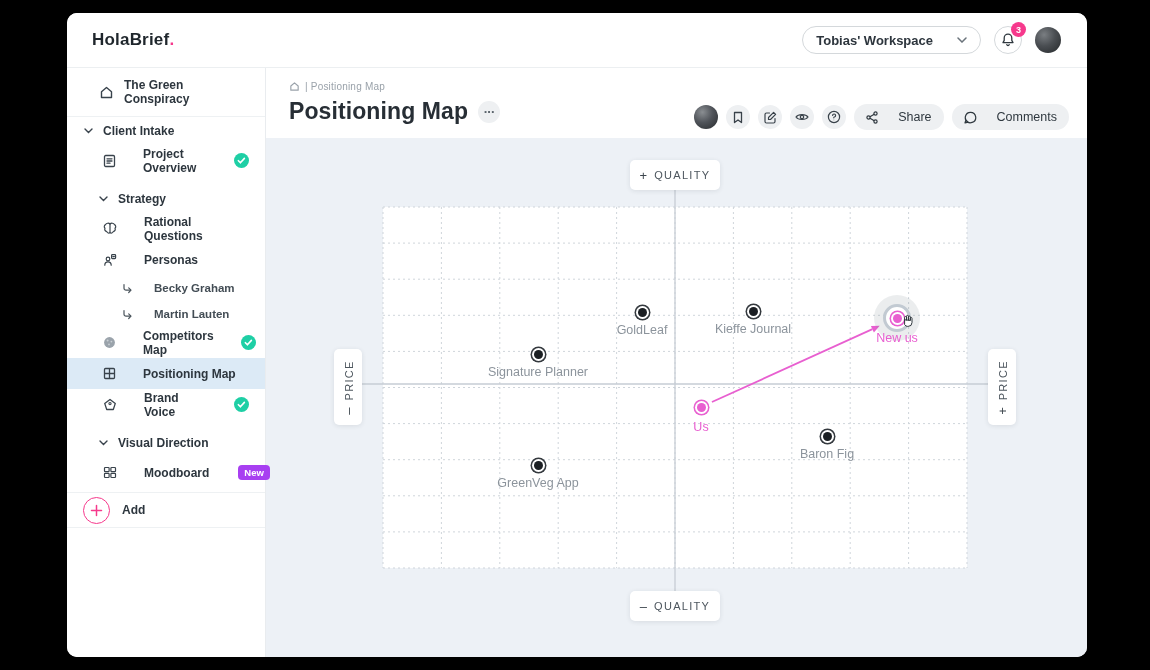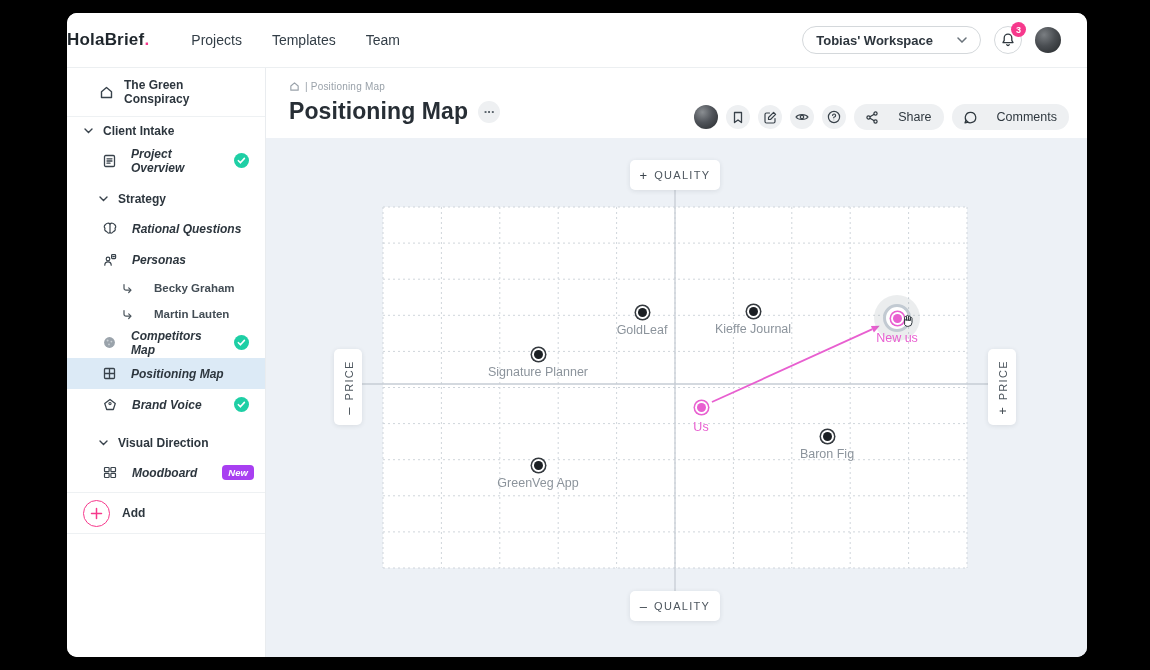--- a/index.html
+++ b/index.html
@@ -1,43 +1,43 @@
 <!DOCTYPE html>
 <html style="--brand-pink: #f6398c; --map-pink: #e85fd0; --badge-purple: #a83ff1; --active-bg: #dceaf6; --canvas-bg: #edf1f6; --point-dark: #1b1f23;"><head>
 <meta charset="utf-8">
 <style>
   * { margin:0; padding:0; box-sizing:border-box; }
   html,body { width:1150px; height:670px; background:#000; font-family:"Liberation Sans", sans-serif; overflow:hidden; }
   .window { position:absolute; left:67px; top:13px; width:1020px; height:644px; background:#fff; border-radius:10px; overflow:hidden; box-shadow:0 8px 30px rgba(0,0,0,.5); }
 
   
-  .hdr { position:absolute; top:0; left:0; right:0; height:55px; background:#fff; border-bottom:1px solid #eceff1; display:flex; align-items:center; padding:0 26px 0 0; z-index:5; }
+  .hdr { position:absolute; top:0; left:0; right:0; height:55px; background:#fff; border-bottom:1px solid #eceff1; display:flex; align-items:center; padding:0 26px 0 25px; z-index:5; }
   .logo { font-size:17px; font-weight:700; color:#1f262c; letter-spacing:.2px; }
   .logo .dot { color:var(--brand-pink,#f6398c); }
   .hdr-nav { display:flex; gap:30px; margin-left:42px; font-size:14px; color:#333e47; }
   .hdr-nav span { cursor:pointer; }
   .hdr-right { margin-left:auto; display:flex; align-items:center; gap:13px; }
   .ws-pill { display:flex; align-items:center; gap:24px; border:1px solid #d4d8db; border-radius:16px; height:28px; padding:0 13px; font-size:13px; font-weight:600; color:#2d353d; }
   .bell-wrap { position:relative; width:28px; height:28px; border:1px solid #d4d8db; border-radius:50%; display:flex; align-items:center; justify-content:center; }
   .bell-badge { position:absolute; top:-5px; right:-5px; min-width:15px; height:15px; border-radius:8px; background:var(--brand-pink,#f6398c); color:#fff; font-size:9px; font-weight:700; display:flex; align-items:center; justify-content:center; }
   .avatar { width:26px; height:26px; border-radius:50%; background:radial-gradient(circle at 35% 30%, #7a7e82 0%, #4a4e52 45%, #242729 100%); }
 
   
   .sidebar { position:absolute; top:55px; left:0; bottom:0; width:199px; background:#fff; border-right:1px solid #e9ecef; z-index:4; font-size:12px; color:#2d363e; }
   .s-row { display:flex; align-items:center; }
   .s-project { height:49px; padding:0 32px; border-bottom:1px solid #eef1f3; font-weight:700; gap:10px; }
   .s-section { height:28px; padding:0 17px; gap:10px; font-weight:700; cursor:pointer; }
   .s-section.gap { margin-top:9px;padding-left:32px; }
-  .s-item { height:31px; padding:0 16px 0 36px; gap:15px; font-weight:700; cursor:pointer; position:relative;font-style:italic; }
+  .s-item { height:31px; padding:0 16px 0 36px; gap:27px; font-weight:700; cursor:pointer; position:relative; }
   .s-item.active { background:var(--active-bg,#dceaf6); }
   .s-sub { height:26px; padding:0 16px 0 55px; gap:21px; font-weight:600; font-size:11.5px; color:#434d55; cursor:pointer; }
   .s-check { margin-left:auto; width:15px; height:15px; flex:none; }
   .ic { display:inline-flex; align-items:center; justify-content:center; flex:none; color:#39434c; }
-  .badge-new { margin-left:10px; background:var(--badge-purple,#a83ff1); color:#fff; font-size:9.5px; font-weight:700; border-radius:4px; padding:2px 6px; }
-  .s-add { height:42px; margin-top:4px; border-top:1px solid #eef1f3; border-bottom:1px solid #eef1f3; padding:0 16px; gap:12px; font-weight:700; display:flex; align-items:center; cursor:pointer; }
+  .badge-new { margin-left:2px; background:var(--badge-purple,#a83ff1); color:#fff; font-size:9.5px; font-weight:700; border-radius:4px; padding:2px 6px; }
+  .s-add { height:36px; margin-top:4px; border-top:1px solid #eef1f3; border-bottom:1px solid #eef1f3; padding:0 16px; gap:12px; font-weight:700; display:flex; align-items:center; cursor:pointer; }
   .add-circle { width:27px; height:27px; border:1.4px solid var(--brand-pink,#f6398c); border-radius:50%; color:var(--brand-pink,#f6398c); display:flex; align-items:center; justify-content:center; }
 
   
   .main { position:absolute; top:55px; left:199px; right:0; bottom:0; background:var(--canvas-bg,#edf1f6); }
   .doc-band { position:absolute; top:0; left:0; right:0; height:70px; background:#fff; z-index:3;text-decoration:underline; }
   .crumb { position:absolute; left:23px; top:13px; display:flex; align-items:center; gap:5px; font-size:10px; color:#9aa2aa; letter-spacing:.2px; }
   .doc-title-row { position:absolute; left:23px; top:30px; display:flex; align-items:center; gap:10px; }
   .doc-title { font-size:23px; font-weight:600; color:#272e35; letter-spacing:.1px; }
   .more-btn { width:22px; height:22px; border-radius:50%; background:#eef0f2; color:#5a636b; font-size:13px; font-weight:700; display:flex; align-items:center; justify-content:center; line-height:0; padding-bottom:6px; cursor:pointer; }
   .doc-controls { position:absolute; right:18px; top:36px; display:flex; align-items:center; gap:8px; }
@@ -63,25 +63,20 @@
   .halo-ring { position:absolute; left:-14px; top:-14px; width:28px; height:28px; border-radius:50%; border:3px solid #c2cad2; background:#fff; }
   .cursor-hand { position:absolute; left:3px; top:-5px; width:16px; height:16px; }
 </style>
 </head>
 <body>
 
 <div class="window">
 
   <div class="hdr">
     <div class="logo"><span>HolaBrief</span><span class="dot">.</span></div>
-    <div class="hdr-nav">
-      <span>Projects</span>
-      <span>Templates</span>
-      <span>Team</span>
-    </div>
     <div class="hdr-right">
       <div class="ws-pill">
         <span>Tobias' Workspace</span>
         <span class="ic">
           <svg width="10" height="6" viewBox="0 0 10 6" fill="none" stroke="#6a737b" stroke-width="1.5" stroke-linecap="round">
               <path d="M1 1l4 4 4-4"></path>
             </svg>
         </span>
       </div>
       <div class="bell-wrap">

